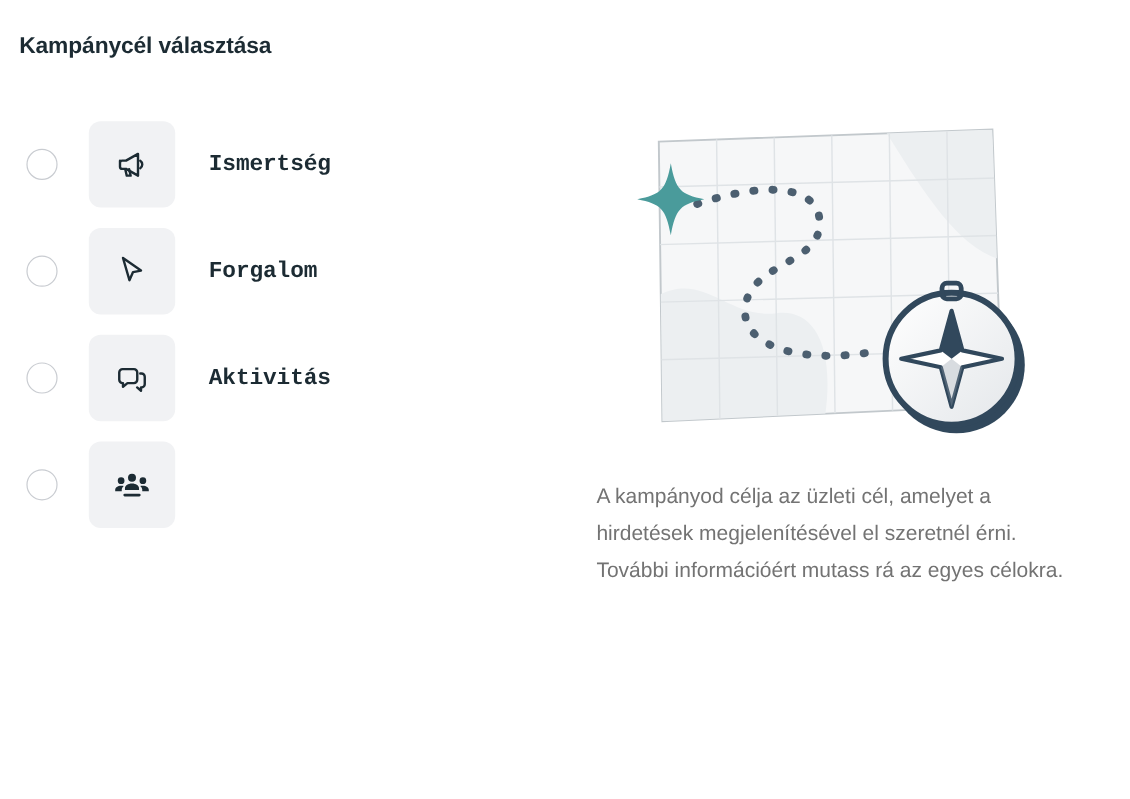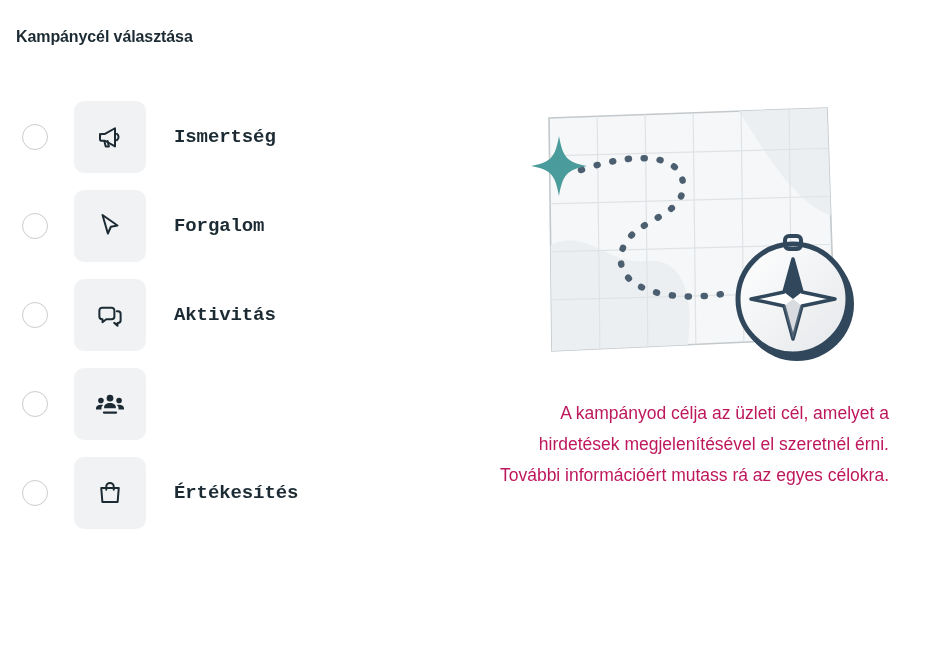--- a/index.html
+++ b/index.html
@@ -16,21 +16,21 @@
     position: relative;
     width: 942px;
     height: 666px;
     background: #ffffff;
     overflow: hidden;
   }
   .page-title {
     position: absolute;
     left: 16px;
     top: 28px;
-    font-size: 16px;
+    font-size: 19px;
     font-weight: bold;
     color: #1c2b33;
     letter-spacing: -0.1px;
   }
   
   .objective-list {
     position: absolute;
     left: 16px;
     top: 92px;
     width: 430px;
@@ -78,22 +78,21 @@
     width: 410px;
     height: 285px;
   }
   .description {
     position: absolute;
     left: 497px;
     top: 398px;
     width: 392px;
     font-size: 17.5px;
     line-height: 31px;
-    color: #be185d;
-    text-align: right;
+    color: #737373;
   }
 </style>
 </head>
 <body>
 
 <div class="page">
 
   <div class="page-title">Kampánycél választása</div>
 
   <div class="objective-list">
@@ -140,30 +139,20 @@
           <path d="M12 11.2c-2.6 0-4.4 1.4-4.4 2.9v1.1h8.8v-1.1c0-1.5-1.8-2.9-4.4-2.9z"></path>
           <circle cx="5.2" cy="9.4" r="2.1"></circle>
           <path d="M5.2 12.6c-2.2 0-3.7 1.2-3.7 2.5v1h4.1v-1.1c0-.9.5-1.7 1.3-2.3-.5-.1-1.1-.1-1.7-.1z"></path>
           <circle cx="18.8" cy="9.4" r="2.1"></circle>
           <path d="M18.8 12.6c-.6 0-1.2 0-1.7.1.8.6 1.3 1.4 1.3 2.3v1.1h4.1v-1c0-1.3-1.5-2.5-3.7-2.5z"></path>
           <rect x="6.6" y="17.6" width="10.8" height="1.7" rx="0.85"></rect>
         </svg>
       </div>
     </div>
 
-    <div class="objective-row">
-      <div class="radio"></div>
-      <div class="icon-tile">
-        <svg width="30" height="30" viewBox="0 0 24 24" fill="none" stroke="#1c2b33" stroke-width="1.6" stroke-linecap="round" stroke-linejoin="round">
-          <path d="M5 8h14l-.9 11.2H5.9z"></path>
-          <path d="M9 9.4V6.9a3 3 0 0 1 6 0v2.5"></path>
-        </svg>
-      </div>
-      <div class="objective-label">Értékesítés</div>
-    </div>
 
   </div>
 
   <div class="illustration">
     <svg width="410" height="285" viewBox="0 0 410 285" fill="none">
       <defs>
         <clipPath id="mapclip">
           <path d="M52 22 L330 12 L338 242 L55 255 Z"></path>
         </clipPath>
         <linearGradient id="compassGrad" x1="0" y1="0" x2="1" y2="1">

